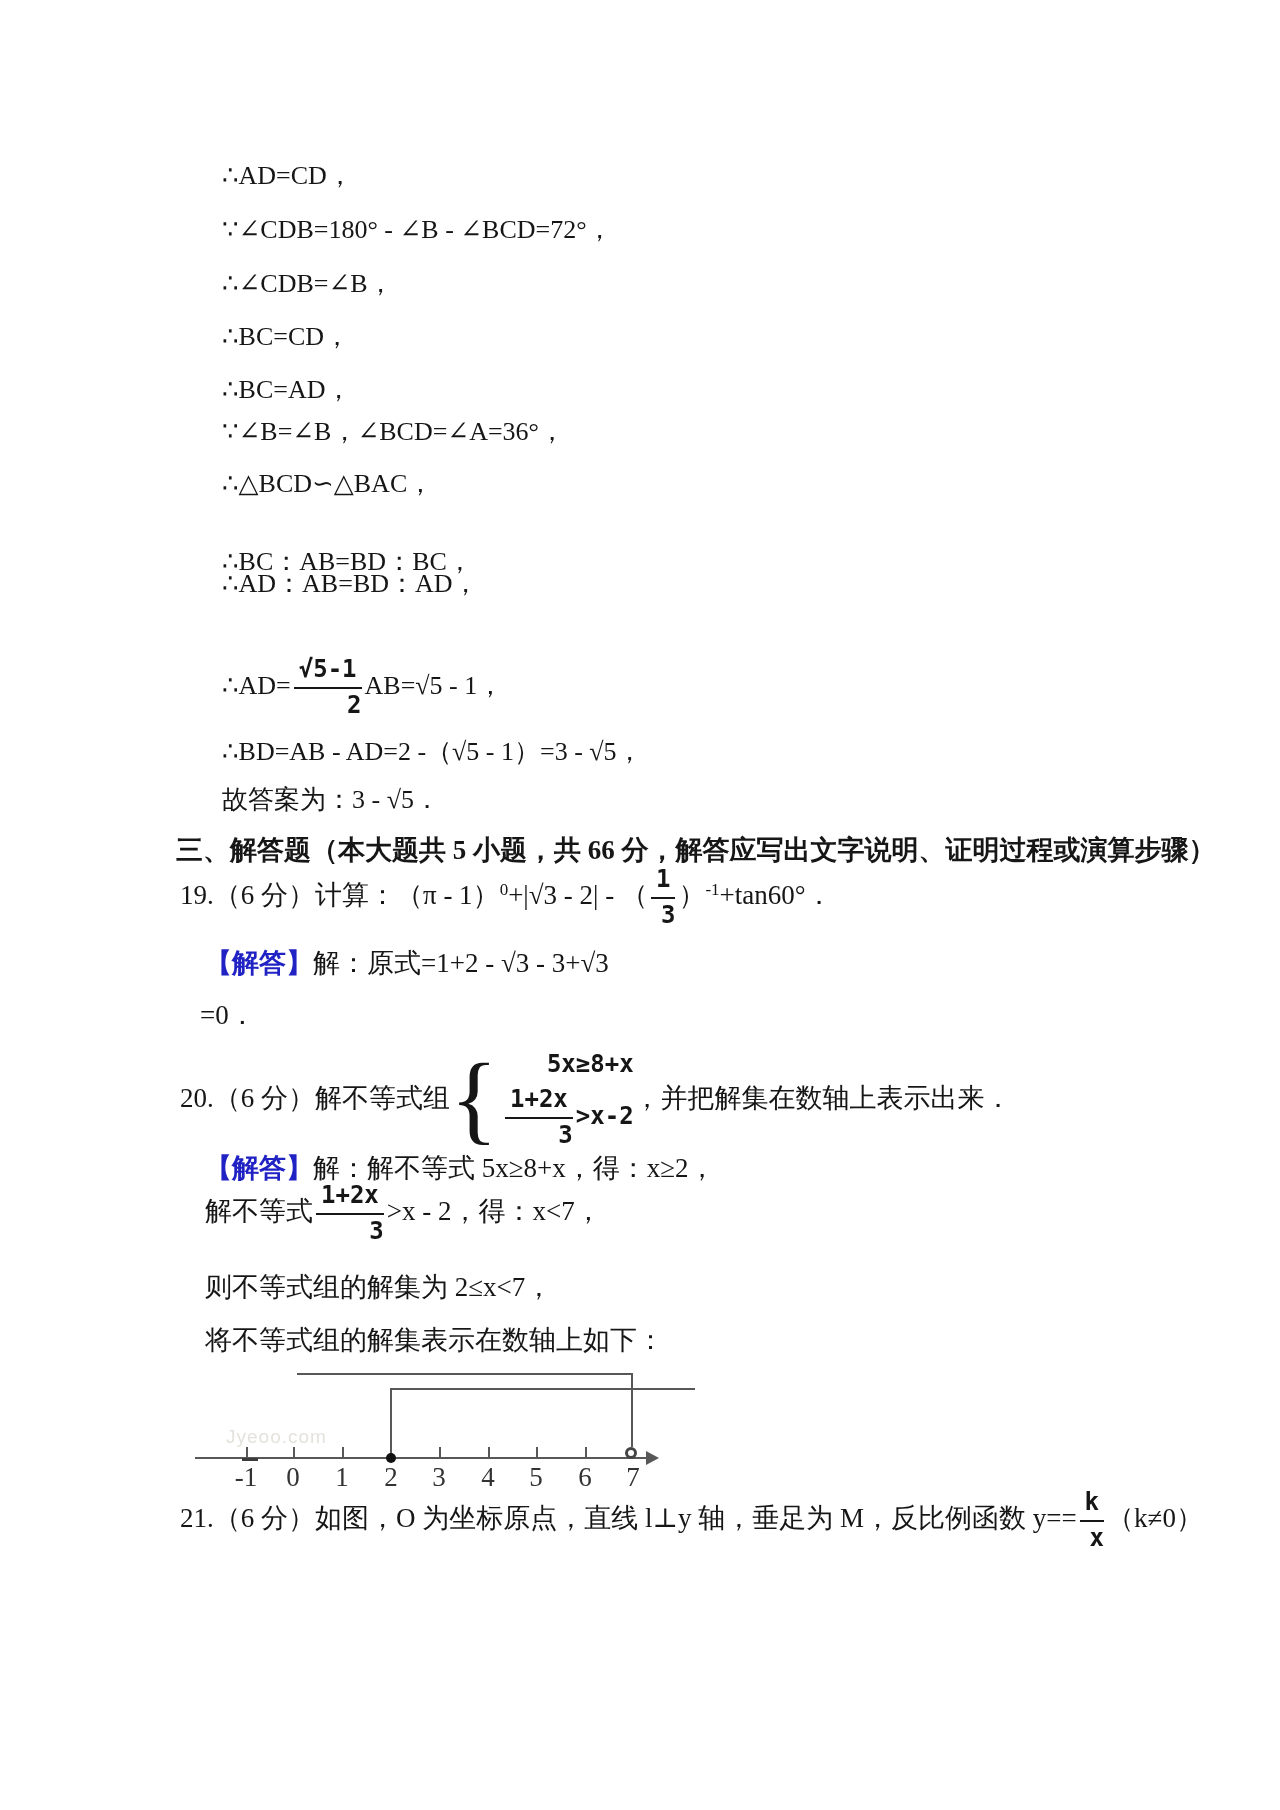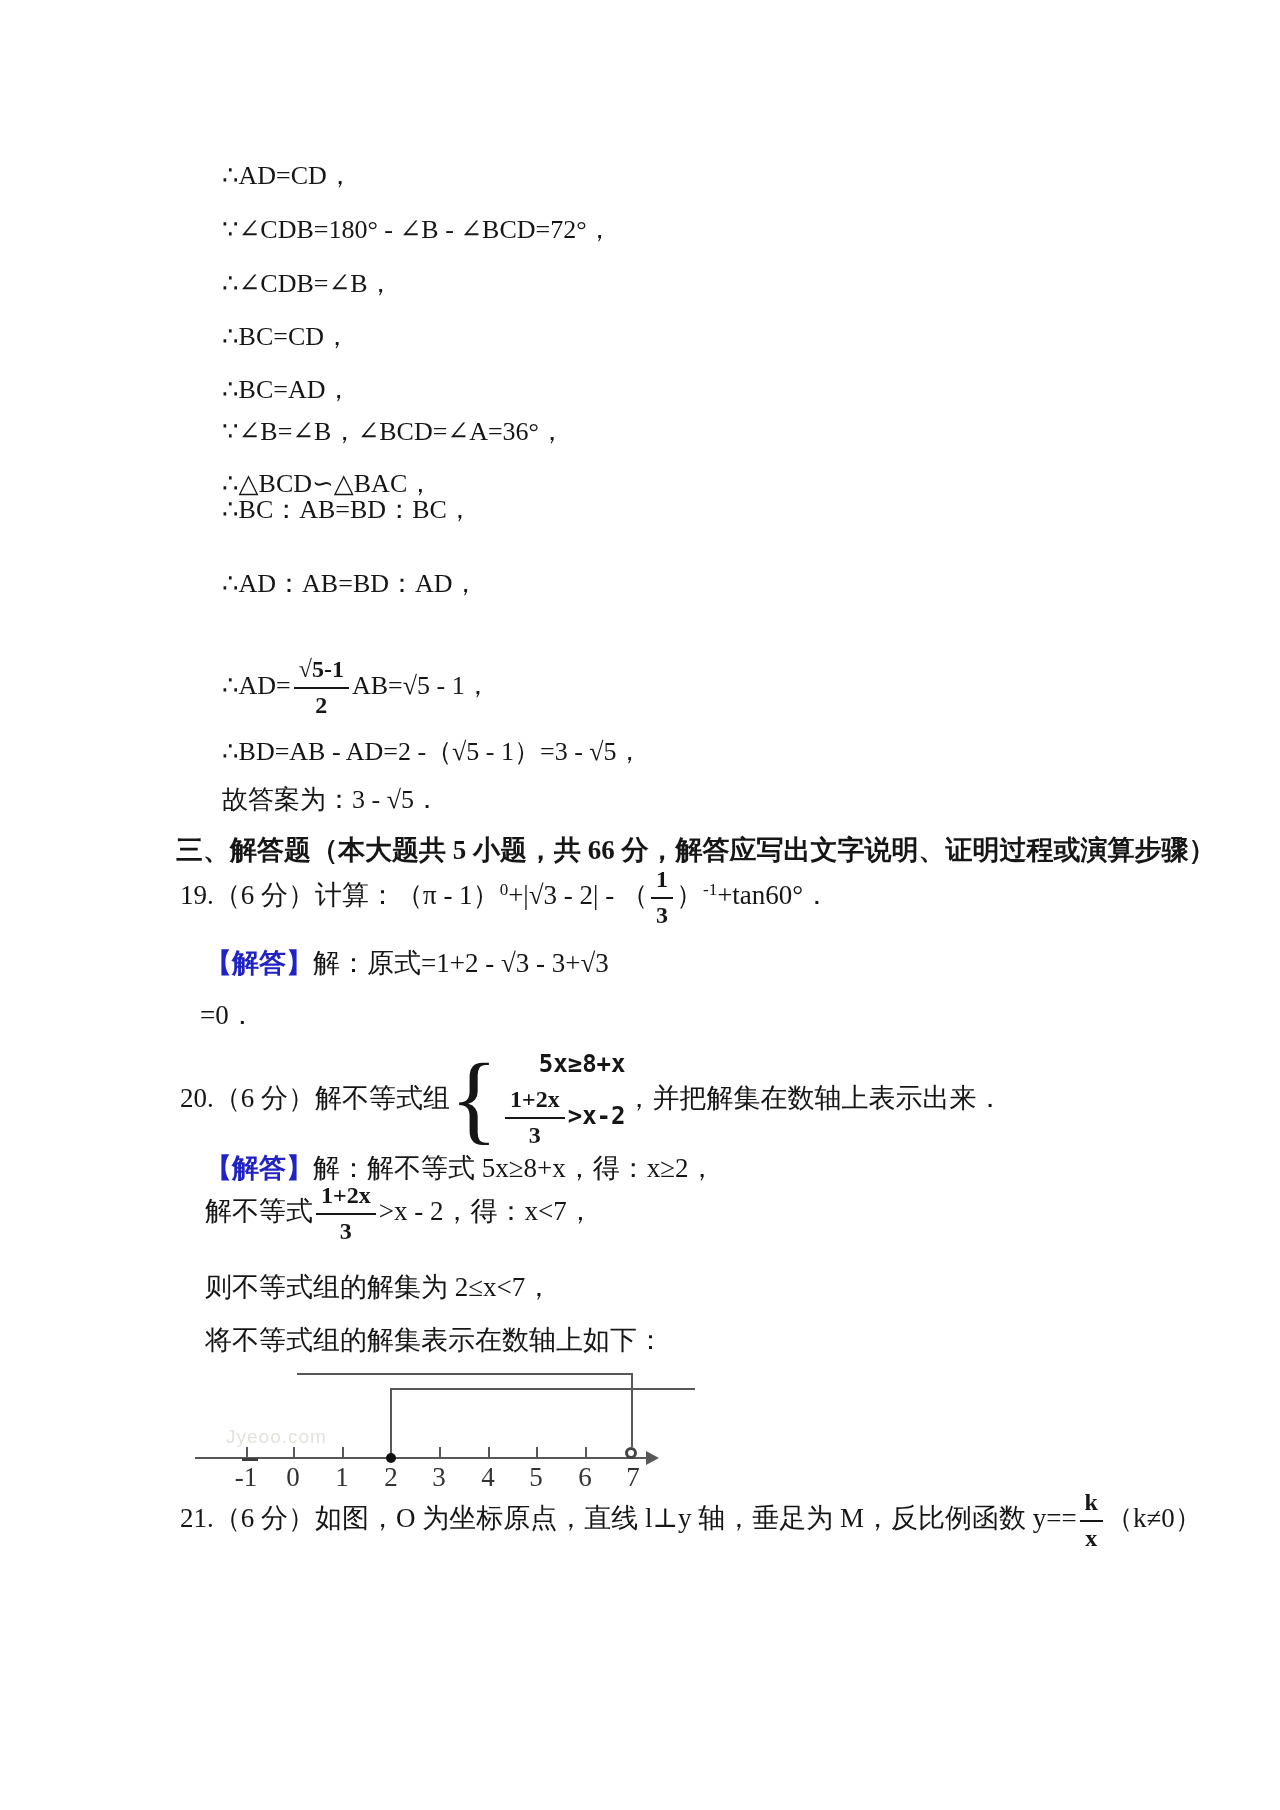--- a/index.html
+++ b/index.html
@@ -3,21 +3,21 @@
 <meta charset="utf-8">
 <style>
   html,body{margin:0;padding:0;background:#ffffff;}
   .page{position:relative;width:1280px;height:1586px;background:#ffffff;overflow:hidden;
         font-family:"Liberation Serif","DejaVu Serif",serif;color:#161616;}
   .line{position:absolute;font-size:27px;line-height:36px;white-space:pre;color:#161616;}
   .proof{font-size:26px;}
   .bold{font-weight:700;}
   .blue{color:#2022c3;}
   .fml{font-family:"DejaVu Sans Mono",monospace;font-weight:700;font-size:24px;text-align:right;}
-  .frac{display:inline-block;vertical-align:middle;text-align:center;margin:0 3px;line-height:1.15;font-family:Liberation Serif, serif;}
+  .frac{display:inline-block;vertical-align:middle;text-align:right;margin:0 3px;line-height:1.15;}
   .frac .num{display:block;border-bottom:2px solid #161616;padding:0 5px 3px;}
   .frac .den{display:block;padding-top:3px;}
   .sup{font-size:17px;vertical-align:9px;line-height:0;}
   .system{display:inline-block;vertical-align:middle;white-space:nowrap;}
   .brace{display:inline-block;vertical-align:middle;font-size:100px;line-height:.85;font-weight:400;margin-right:4px;}
   .sysrows{display:inline-block;vertical-align:middle;text-align:left;}
   .sysrow{display:block;margin:4px 0;}
   .fig{position:absolute;left:190px;top:1358px;width:540px;height:140px;}
   .shape{position:absolute;background:#585858;}
   .axis-label{position:absolute;width:44px;margin-left:-22px;text-align:center;top:104px;
@@ -31,21 +31,21 @@
 
 <div class="page">
 
   <div class="line proof" style="top:158px;left:222px">∴AD=CD，</div>
   <div class="line proof" style="top:212px;left:222px">∵∠CDB=180° - ∠B - ∠BCD=72°，</div>
   <div class="line proof" style="top:266px;left:222px">∴∠CDB=∠B，</div>
   <div class="line proof" style="top:319px;left:222px">∴BC=CD，</div>
   <div class="line proof" style="top:372px;left:222px">∴BC=AD，</div>
   <div class="line proof" style="top:414px;left:222px">∵∠B=∠B，∠BCD=∠A=36°，</div>
   <div class="line proof" style="top:466px;left:222px">∴△BCD∽△BAC，</div>
-  <div class="line proof" style="top:492px;left:222px">∴BC：AB=BD：BC，</div>
+  <div class="line proof" style="top:544px;left:222px">∴BC：AB=BD：BC，</div>
   <div class="line proof" style="top:566px;left:222px">∴AD：AB=BD：AD，</div>
 
   <div class="line proof" style="top:656px;left:222px"><span>∴AD=</span><span class="frac fml"><span class="num">√5-1</span><span class="den">2</span></span><span>AB=√5 - 1，</span></div>
 
   <div class="line proof" style="top:734px;left:222px">∴BD=AB - AD=2 -（√5 - 1）=3 - √5，</div>
   <div class="line proof" style="top:782px;left:222px">故答案为：3 - √5．</div>
 
   <div class="line bold" style="top:832px;left:176px">三、解答题（本大题共 5 小题，共 66 分，解答应写出文字说明、证明过程或演算步骤）</div>
 
   <div class="line" style="top:866px;left:180px"><span>19.（6 分）计算：（π - 1）</span><span class="sup">0</span><span>+|√3 - 2| - （</span><span class="frac fml"><span class="num">1</span><span class="den">3</span></span><span>）</span><span class="sup">-1</span><span>+tan60°．</span></div>

